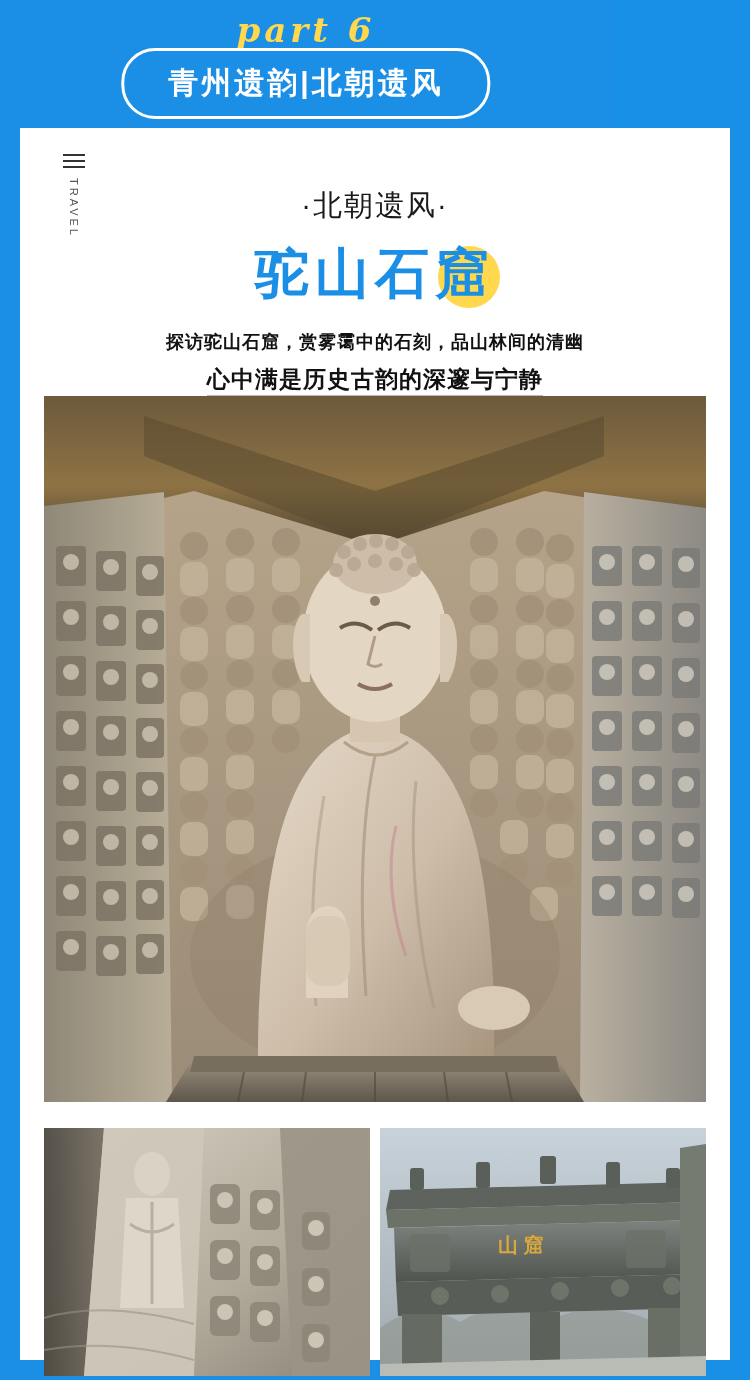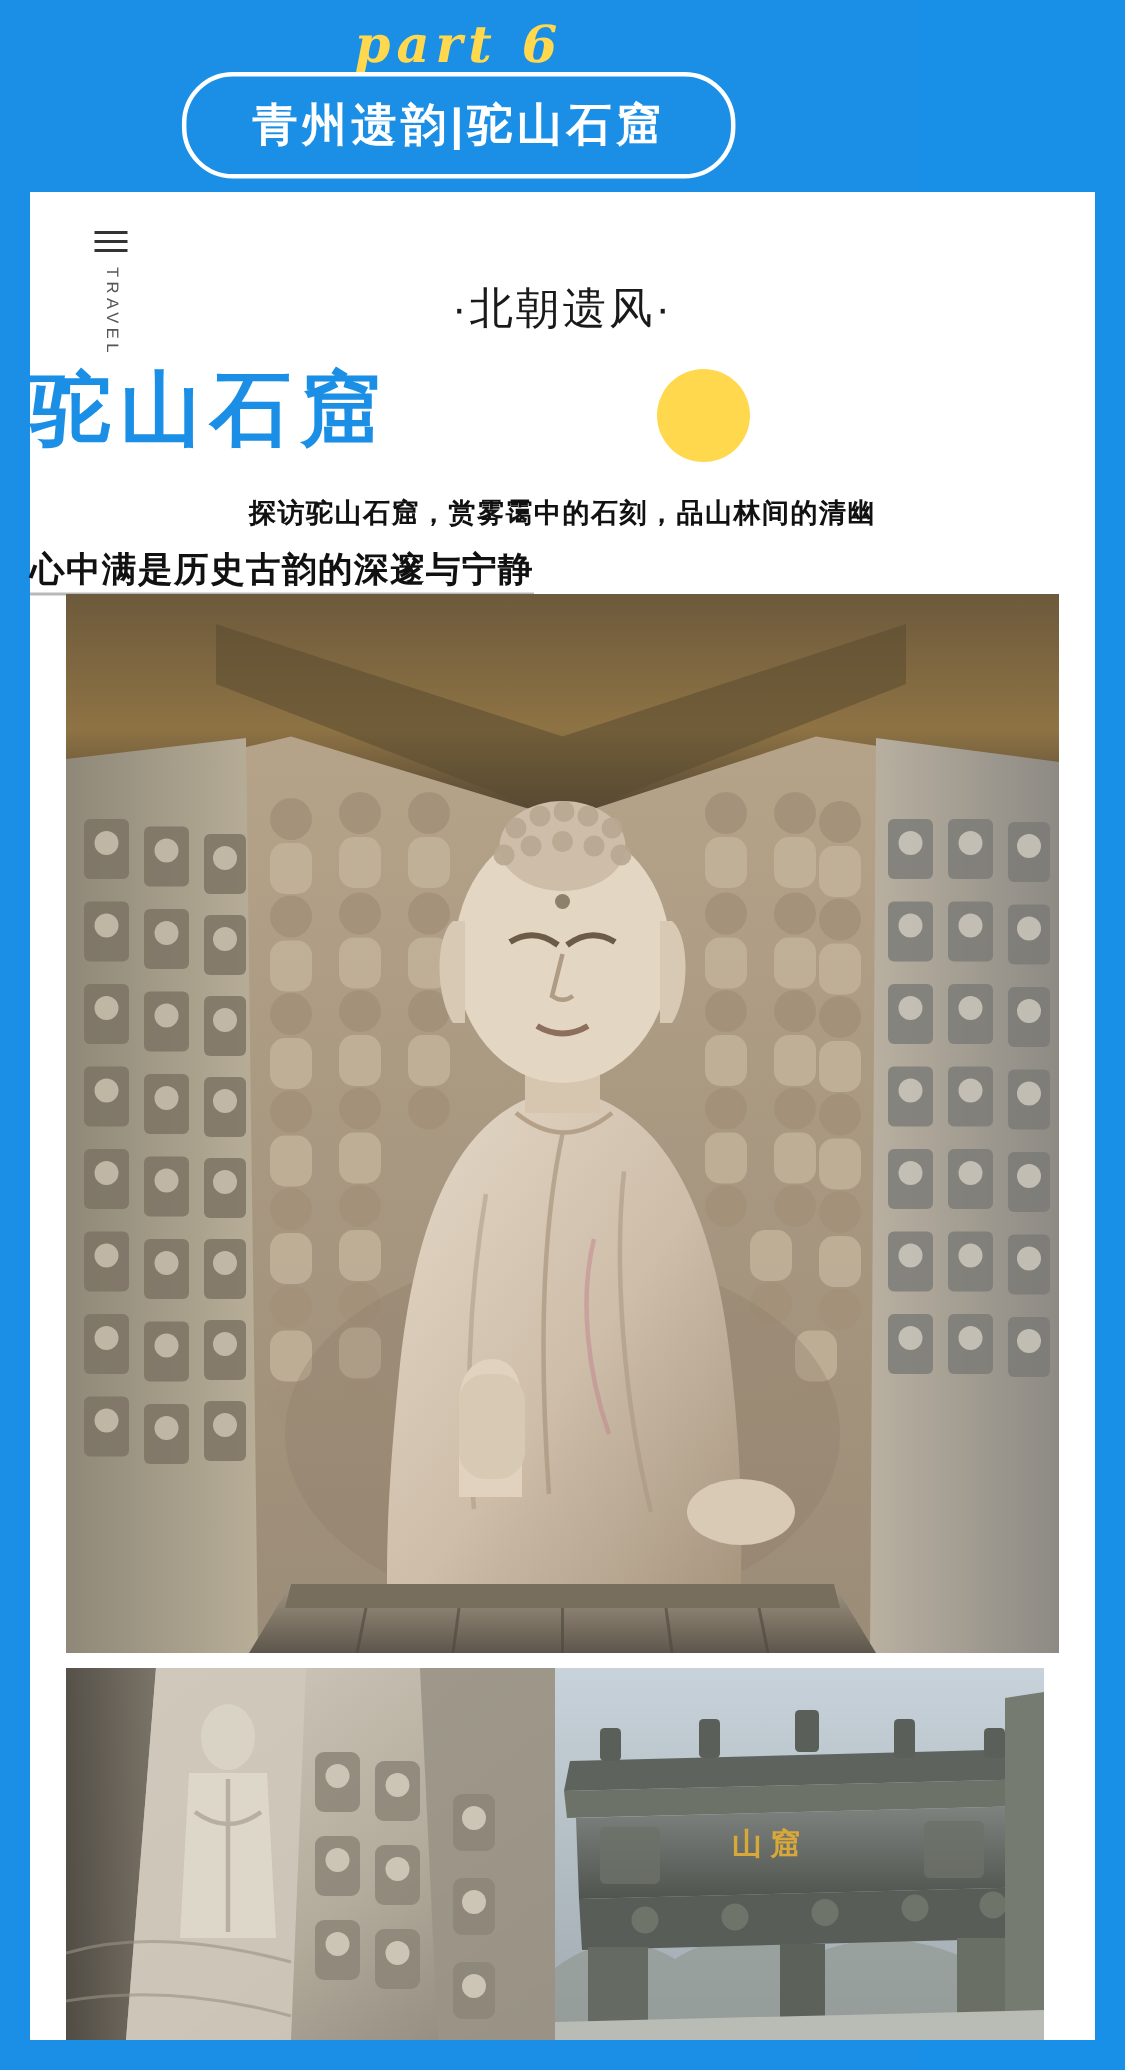--- a/index.html
+++ b/index.html
@@ -95,20 +95,21 @@
     text-align: center;
     padding-top: 58px;
     font-size: 29px;
     font-weight: normal;
     color: #1a1a1a;
     letter-spacing: 2px;
   }
 
   .big-title-wrap {
     position: relative;
+    text-align: center;
     margin-top: 14px;
     height: 68px;
   }
   .big-title {
     position: relative;
     display: inline-block;
     font-size: 54px;
     font-weight: bold;
     color: #1b8fe6;
     letter-spacing: 6px;
@@ -129,21 +130,21 @@
 
   .subtitle-1 {
     text-align: center;
     margin-top: 22px;
     font-size: 18px;
     font-weight: bold;
     color: #111;
     letter-spacing: 1px;
   }
   .subtitle-2 {
-    text-align: left;
+    text-align: center;
     margin-top: 10px;
     font-size: 23px;
     font-weight: bold;
     color: #111;
     letter-spacing: 1px;
   }
   .subtitle-2 span {
     border-bottom: 2px solid #b9b9b9;
     padding-bottom: 3px;
   }
@@ -157,21 +158,22 @@
   }
   .photo-main {
     position: relative;
     width: 662px;
     height: 706px;
     overflow: hidden;
     background: #8a7f6c;
   }
   .photo-row {
     display: flex;
-    margin-top: 10px;
+    gap: 10px;
+    margin-top: 26px;
   }
   .photo-small {
     position: relative;
     width: 326px;
     height: 248px;
     overflow: hidden;
     background: #9b9489;
   }
   .photo-small.left { background: #a59a8c; }
   .photo-small.right { background: #8d9299; }
@@ -183,21 +185,21 @@
   }
   svg.scene { display: block; }
 </style>
 </head>
 <body>
 
 <div class="page">
 
   <div class="header">
     <div class="part-label">part 6</div>
-    <div class="title-pill">青州遗韵|驼山石窟</div>
+    <div class="title-pill">青州遗韵|北朝遗风</div>
   </div>
 
   <div class="card">
 
     <div class="vertical-travel">
       <div class="hamburger">
         <span></span>
           <span></span>
           <span></span>
       </div>

